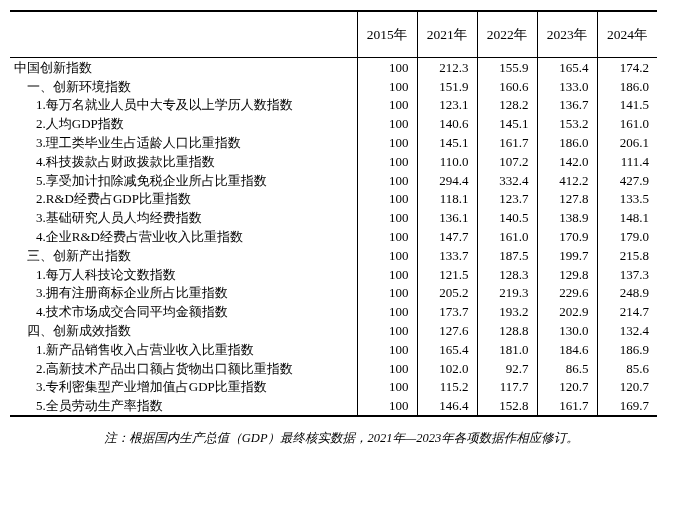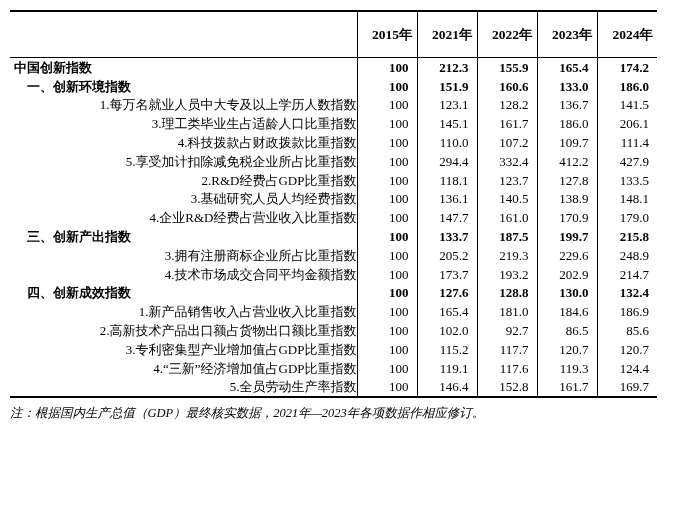--- a/index.html
+++ b/index.html
@@ -22,23 +22,23 @@
     margin: 10px 0 0 10px;
     border-top: 2.5px solid #000;
     border-bottom: 2.5px solid #000;
     width: 647px;
   }
   col.c-label { width: 347px; }
   col.c-year  { width: 60px; }
   thead th {
     border-bottom: 1px solid #000;
     height: 37px;
-    font-weight: bold;
+    font-weight: normal;
     font-size: 13.5px;
-    text-align: right;
+    text-align: center;
     padding: 4px;
     vertical-align: middle;
   }
   thead th:not(:first-child),
   tbody td:not(:first-child) {
     border-left: 1px solid #000;
   }
   tbody td {
     height: 18.8px;
     font-size: 13px;
@@ -50,29 +50,30 @@
     text-align: left;
     white-space: nowrap;
     overflow: hidden;
     padding-left: 4px;
   }
   td.value-cell {
     text-align: right;
     padding-right: 8px;
     font-variant-numeric: tabular-nums;
   }
-  tr.level-0 td, tr.level-1 td { font-weight: bold; }
+  tr.level-0 td, tr.level-1 td { font-weight: normal; }
   tr.level-1 td.label-cell { padding-left: 17px; }
-  tr.level-2 td.label-cell { padding-left: 26px; text-align: right; }
+  tr.level-2 td.label-cell { padding-left: 26px; }
   .footnote {
-    margin: 7px 0 0 10px;
+    margin: 13px 0 0 10px;
     font-size: 12.5px;
     font-style: italic;
     font-family: "Liberation Serif", "DejaVu Serif", serif;
     white-space: nowrap;
+    text-align: center;
   }
 </style>
 </head>
 <body>
 
 <div class="page">
 
   <table class="index-table">
     <colgroup>
       <col class="c-label">
@@ -111,33 +112,41 @@
   </tr>
         <tr class="level-2">
     <td class="label-cell">1.每万名就业人员中大专及以上学历人数指数</td>
     <td class="value-cell">100</td>
     <td class="value-cell">123.1</td>
     <td class="value-cell">128.2</td>
     <td class="value-cell">136.7</td>
     <td class="value-cell">141.5</td>
   </tr>
         <tr class="level-2">
+    <td class="label-cell">2.人均GDP指数</td>
+    <td class="value-cell">100</td>
+    <td class="value-cell">140.6</td>
+    <td class="value-cell">145.1</td>
+    <td class="value-cell">153.2</td>
+    <td class="value-cell">161.0</td>
+  </tr>
+        <tr class="level-2">
     <td class="label-cell">3.理工类毕业生占适龄人口比重指数</td>
     <td class="value-cell">100</td>
     <td class="value-cell">145.1</td>
     <td class="value-cell">161.7</td>
     <td class="value-cell">186.0</td>
     <td class="value-cell">206.1</td>
   </tr>
         <tr class="level-2">
     <td class="label-cell">4.科技拨款占财政拨款比重指数</td>
     <td class="value-cell">100</td>
     <td class="value-cell">110.0</td>
     <td class="value-cell">107.2</td>
-    <td class="value-cell">109.7</td>
+    <td class="value-cell">142.0</td>
     <td class="value-cell">111.4</td>
   </tr>
         <tr class="level-2">
     <td class="label-cell">5.享受加计扣除减免税企业所占比重指数</td>
     <td class="value-cell">100</td>
     <td class="value-cell">294.4</td>
     <td class="value-cell">332.4</td>
     <td class="value-cell">412.2</td>
     <td class="value-cell">427.9</td>
   </tr>
@@ -167,20 +176,28 @@
   </tr>
         <tr class="level-1">
     <td class="label-cell">三、创新产出指数</td>
     <td class="value-cell">100</td>
     <td class="value-cell">133.7</td>
     <td class="value-cell">187.5</td>
     <td class="value-cell">199.7</td>
     <td class="value-cell">215.8</td>
   </tr>
         <tr class="level-2">
+    <td class="label-cell">1.每万人科技论文数指数</td>
+    <td class="value-cell">100</td>
+    <td class="value-cell">121.5</td>
+    <td class="value-cell">128.3</td>
+    <td class="value-cell">129.8</td>
+    <td class="value-cell">137.3</td>
+  </tr>
+        <tr class="level-2">
     <td class="label-cell">3.拥有注册商标企业所占比重指数</td>
     <td class="value-cell">100</td>
     <td class="value-cell">205.2</td>
     <td class="value-cell">219.3</td>
     <td class="value-cell">229.6</td>
     <td class="value-cell">248.9</td>
   </tr>
         <tr class="level-2">
     <td class="label-cell">4.技术市场成交合同平均金额指数</td>
     <td class="value-cell">100</td>
@@ -215,28 +232,20 @@
   </tr>
         <tr class="level-2">
     <td class="label-cell">3.专利密集型产业增加值占GDP比重指数</td>
     <td class="value-cell">100</td>
     <td class="value-cell">115.2</td>
     <td class="value-cell">117.7</td>
     <td class="value-cell">120.7</td>
     <td class="value-cell">120.7</td>
   </tr>
         <tr class="level-2">
-    <td class="label-cell">4.“三新”经济增加值占GDP比重指数</td>
-    <td class="value-cell">100</td>
-    <td class="value-cell">119.1</td>
-    <td class="value-cell">117.6</td>
-    <td class="value-cell">119.3</td>
-    <td class="value-cell">124.4</td>
-  </tr>
-        <tr class="level-2">
     <td class="label-cell">5.全员劳动生产率指数</td>
     <td class="value-cell">100</td>
     <td class="value-cell">146.4</td>
     <td class="value-cell">152.8</td>
     <td class="value-cell">161.7</td>
     <td class="value-cell">169.7</td>
   </tr>
       </tbody>
   </table>
 

